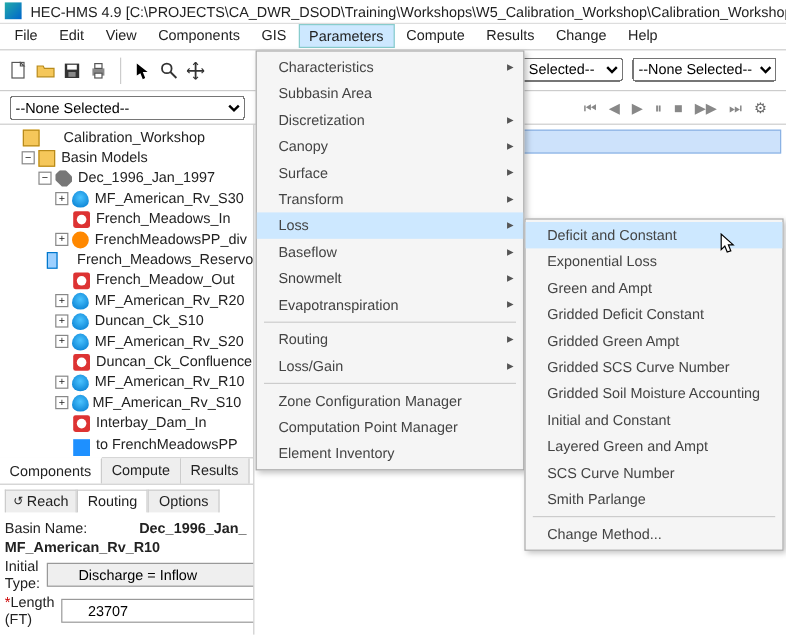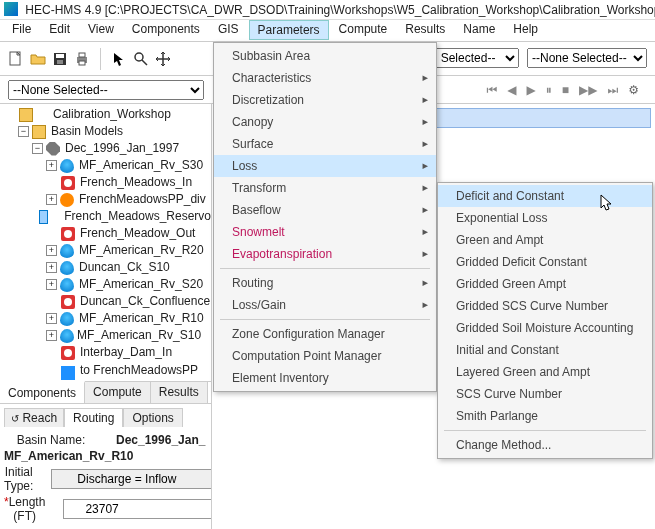--- a/index.html
+++ b/index.html
@@ -31,32 +31,32 @@
   .ico-res{background:#9dd0ff;border:1px solid #0077cc;}
   .tabs{display:flex;border-top:1px solid #ccc;}
   .tabs .tab{padding:3px 8px;border-right:1px solid #ccc;background:#eee;cursor:default;}
   .tabs .tab.active{background:#fff;border-top:2px solid #fff;margin-top:-1px;}
   .lower{border-top:1px solid #ccc;padding:4px;}
   .lower-tabs{display:flex;gap:0;margin-bottom:6px;align-items:center;}
   .lower-tabs .t{padding:2px 8px;border:1px solid #ccc;border-bottom:none;background:#eee;cursor:default;}
   .lower-tabs .t.active{background:#fff;}
   .lower-tabs .reach-ico{display:inline-flex;align-items:center;gap:3px;padding:2px 6px;border:1px solid #ccc;border-bottom:none;background:#eee;}
   .form-row{display:flex;align-items:center;margin:2px 0;}
-  .form-row label{width:112px;text-align:center;padding-right:18px;}
+  .form-row label{width:112px;text-align:left;padding-right:6px;}
   .form-row .val{flex:1;}
   .form-row input,.form-row select{width:230px;height:20px;border:1px solid #999;padding:0 21px;}
   .req{color:#c00;}
   .right{flex:1;position:relative;overflow:hidden;}
   .breadcrumb{background:#cde2fb;border:1px solid #8bb2e4;padding:2px 6px;margin:4px;white-space:nowrap;overflow:hidden;}
   
   .menu{position:absolute;background:#f5f5f5;border:1px solid #aaa;box-shadow:2px 2px 5px rgba(0,0,0,0.25);z-index:50;padding:2px 0;}
   .menu .mitem{padding:4px 28px 4px 18px;white-space:nowrap;color:#444;position:relative;cursor:default;}
   .menu .mitem.sub::after{content:"▸";position:absolute;right:8px;top:4px;font-size:11px;color:#555;}
   .menu .mitem.hl{background:#cde8ff;}
-  .menu .mitem.dim{color:#be185d;}
+  .menu .mitem.dim{color:#404040;}
   .menu hr{border:none;border-top:1px solid #ccc;margin:3px 6px;}
   #params-menu{left:213px;top:42px;width:224px;}
   #loss-menu{left:437px;top:182px;width:216px;}
   .cursor{position:absolute;left:600px;top:194px;width:14px;height:18px;z-index:60;pointer-events:none;}
   .cursor svg{width:14px;height:18px;}
   
   .svg{display:block;}
 </style>
 </head>
 <body>
@@ -68,21 +68,21 @@
 
 <div class="menubar" id="menubar">
     <div class="item">File</div>
     <div class="item">Edit</div>
     <div class="item">View</div>
     <div class="item">Components</div>
     <div class="item">GIS</div>
     <div class="item hl">Parameters</div>
     <div class="item">Compute</div>
     <div class="item">Results</div>
-    <div class="item">Name</div>
+    <div class="item">Change</div>
     <div class="item">Help</div>
   </div>
 
 <div class="toolbar">
   <div class="grp">
     <span class="tbicon">
         <svg class="svg" viewBox="0 0 16 16">
           <rect x="2" y="1" width="10" height="13" fill="#fff" stroke="#555"></rect>
           <path d="M9 1 L12 4 L9 4 Z" fill="#ddd" stroke="#555"></path>
         </svg>
@@ -277,27 +277,27 @@
           <span class="val"><input type="text" value="23707" style=""></span>
         </div>
     </div>
   </div>
   <div class="right">
     <div class="breadcrumb">el [Dec_1996_Jan_1997]</div>
   </div>
 </div>
 
 <div class="menu" id="params-menu">
+    <div class="mitem sub">Characteristics</div>
     <div class="mitem">Subbasin Area</div>
-    <div class="mitem sub">Characteristics</div>
     <div class="mitem sub">Discretization</div>
     <div class="mitem sub">Canopy</div>
     <div class="mitem sub">Surface</div>
+    <div class="mitem sub">Transform</div>
     <div class="mitem sub hl">Loss</div>
-    <div class="mitem sub">Transform</div>
     <div class="mitem sub">Baseflow</div>
     <div class="mitem sub dim">Snowmelt</div>
     <div class="mitem sub dim">Evapotranspiration</div>
     <hr>
     <div class="mitem sub">Routing</div>
     <div class="mitem sub">Loss/Gain</div>
     <hr>
     <div class="mitem">Zone Configuration Manager</div>
     <div class="mitem">Computation Point Manager</div>
     <div class="mitem">Element Inventory</div>

